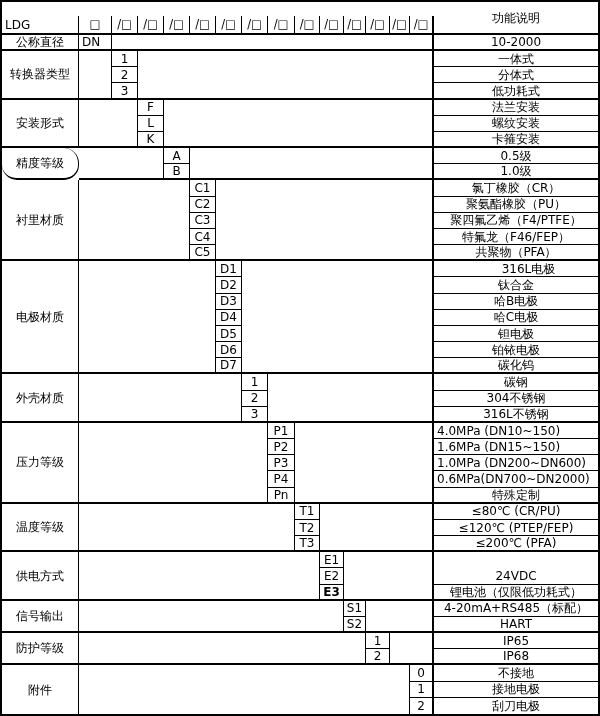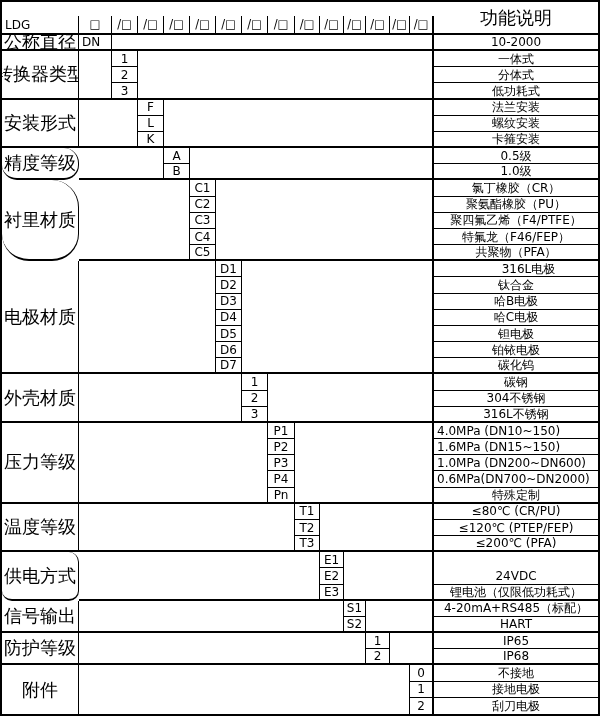--- a/index.html
+++ b/index.html
@@ -24,21 +24,21 @@
     overflow: hidden;
     white-space: nowrap;
     line-height: 1;
   }
   .cell.left { justify-content: flex-start; padding-left: 3px; }
   .cell.gb { border-bottom-width: 2px; }   
   .cell.gr { border-right-width: 2px; }    
   .cell.nr { border-right: none !important; }
   .cell.nb { border-bottom: none !important; }
   .cell.title { font-size: 12.5px; letter-spacing: 1px; }
-  .cell.label { font-size: 18px; }
+  .cell.label { font-size: 12px; }
   .cell.slot { font-size: 11.5px; }
 </style>
 </head>
 <body>
 
 <div id="table">
     <div class="cell label gb nr" style="grid-area: 1 / 16 / 3 / 17;">功能说明</div>
     <div class="cell left gb" style="grid-area: 2 / 1 / 3 / 2;">LDG</div>
     <div class="cell slot gb" style="grid-area: 2 / 2 / 3 / 3;">□</div>
     <div class="cell slot gb" style="grid-area: 2 / 3 / 3 / 4;">/□</div>
@@ -76,21 +76,21 @@
     <div class="cell nr" style="grid-area: 7 / 16 / 8 / 17;">法兰安装</div>
     <div class="cell nr" style="grid-area: 8 / 16 / 9 / 17;">螺纹安装</div>
     <div class="cell gb nr" style="grid-area: 9 / 16 / 10 / 17;">卡箍安装</div>
     <div class="cell label gb" style="grid-area: 10 / 1 / 12 / 2; border-radius: 15px;">精度等级</div>
     <div class="cell gb" style="grid-area: 10 / 2 / 12 / 5;"></div>
     <div class="cell" style="grid-area: 10 / 5 / 11 / 6;">A</div>
     <div class="cell  gb" style="grid-area: 11 / 5 / 12 / 6;">B</div>
     <div class="cell gb gr" style="grid-area: 10 / 6 / 12 / 16;"></div>
     <div class="cell nr" style="grid-area: 10 / 16 / 11 / 17;">0.5级</div>
     <div class="cell gb nr" style="grid-area: 11 / 16 / 12 / 17;">1.0级</div>
-    <div class="cell label gb" style="grid-area: 12 / 1 / 17 / 2; border-radius: 27px;">衬里材质</div>
+    <div class="cell label gb" style="grid-area: 12 / 1 / 17 / 2;">衬里材质</div>
     <div class="cell gb" style="grid-area: 12 / 2 / 17 / 6;"></div>
     <div class="cell" style="grid-area: 12 / 6 / 13 / 7;">C1</div>
     <div class="cell" style="grid-area: 13 / 6 / 14 / 7;">C2</div>
     <div class="cell" style="grid-area: 14 / 6 / 15 / 7;">C3</div>
     <div class="cell" style="grid-area: 15 / 6 / 16 / 7;">C4</div>
     <div class="cell  gb" style="grid-area: 16 / 6 / 17 / 7;">C5</div>
     <div class="cell gb gr" style="grid-area: 12 / 7 / 17 / 16;"></div>
     <div class="cell nr" style="grid-area: 12 / 16 / 13 / 17;">氯丁橡胶（CR）</div>
     <div class="cell nr" style="grid-area: 13 / 16 / 14 / 17;">聚氨酯橡胶（PU）</div>
     <div class="cell nr" style="grid-area: 14 / 16 / 15 / 17;">聚四氟乙烯（F4/PTFE）</div>
@@ -137,25 +137,25 @@
     <div class="cell gb nr" style="grid-area: 31 / 16 / 32 / 17;">特殊定制</div>
     <div class="cell label gb" style="grid-area: 32 / 1 / 35 / 2;">温度等级</div>
     <div class="cell gb" style="grid-area: 32 / 2 / 35 / 10;"></div>
     <div class="cell" style="grid-area: 32 / 10 / 33 / 11;">T1</div>
     <div class="cell" style="grid-area: 33 / 10 / 34 / 11;">T2</div>
     <div class="cell  gb" style="grid-area: 34 / 10 / 35 / 11;">T3</div>
     <div class="cell gb gr" style="grid-area: 32 / 11 / 35 / 16;"></div>
     <div class="cell nr" style="grid-area: 32 / 16 / 33 / 17;">≤80℃ (CR/PU)</div>
     <div class="cell nr" style="grid-area: 33 / 16 / 34 / 17;">≤120℃ (PTEP/FEP)</div>
     <div class="cell gb nr" style="grid-area: 34 / 16 / 35 / 17;">≤200℃ (PFA)</div>
-    <div class="cell label gb" style="grid-area: 35 / 1 / 38 / 2; border-radius: 10px;">供电方式</div>
+    <div class="cell label gb" style="grid-area: 35 / 1 / 38 / 2;">供电方式</div>
     <div class="cell gb" style="grid-area: 35 / 2 / 38 / 11;"></div>
     <div class="cell" style="grid-area: 35 / 11 / 36 / 12;">E1</div>
     <div class="cell" style="grid-area: 36 / 11 / 37 / 12;">E2</div>
-    <div class="cell  gb" style="grid-area: 37 / 11 / 38 / 12;">E3</div>
+    <div class="cell  gb" style="grid-area: 37 / 11 / 38 / 12; font-weight: bold;">E3</div>
     <div class="cell gb gr" style="grid-area: 35 / 12 / 38 / 16;"></div>
     <div class="cell nr" style="grid-area: 36 / 16 / 37 / 17;">24VDC</div>
     <div class="cell gb nr" style="grid-area: 37 / 16 / 38 / 17;">锂电池（仅限低功耗式）</div>
     <div class="cell label gb" style="grid-area: 38 / 1 / 40 / 2;">信号输出</div>
     <div class="cell gb" style="grid-area: 38 / 2 / 40 / 12;"></div>
     <div class="cell" style="grid-area: 38 / 12 / 39 / 13;">S1</div>
     <div class="cell  gb" style="grid-area: 39 / 12 / 40 / 13;">S2</div>
     <div class="cell gb gr" style="grid-area: 38 / 13 / 40 / 16;"></div>
     <div class="cell nr" style="grid-area: 38 / 16 / 39 / 17;">4-20mA+RS485（标配）</div>
     <div class="cell gb nr" style="grid-area: 39 / 16 / 40 / 17;">HART</div>

